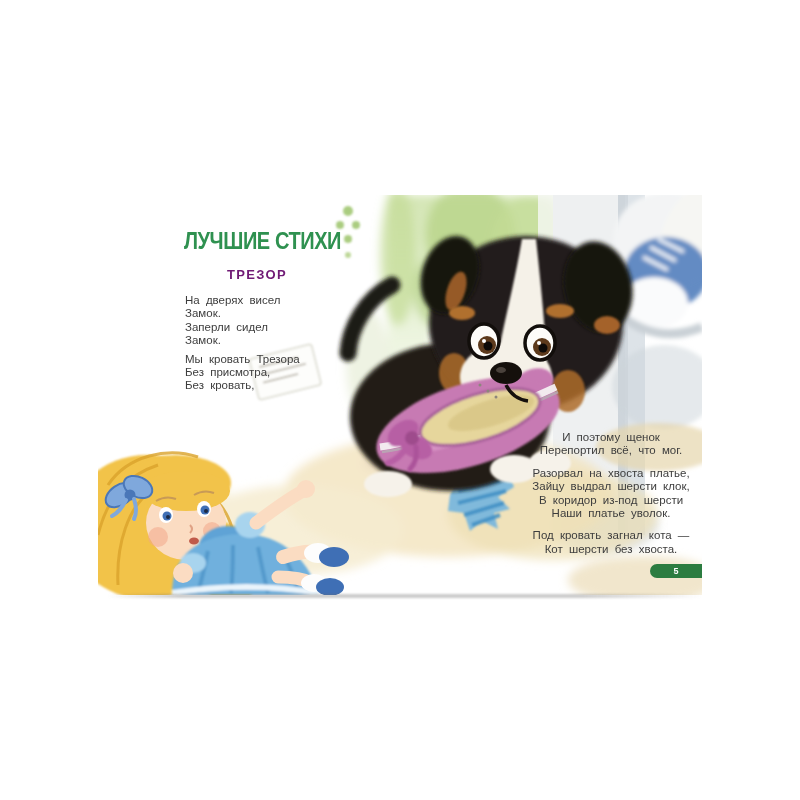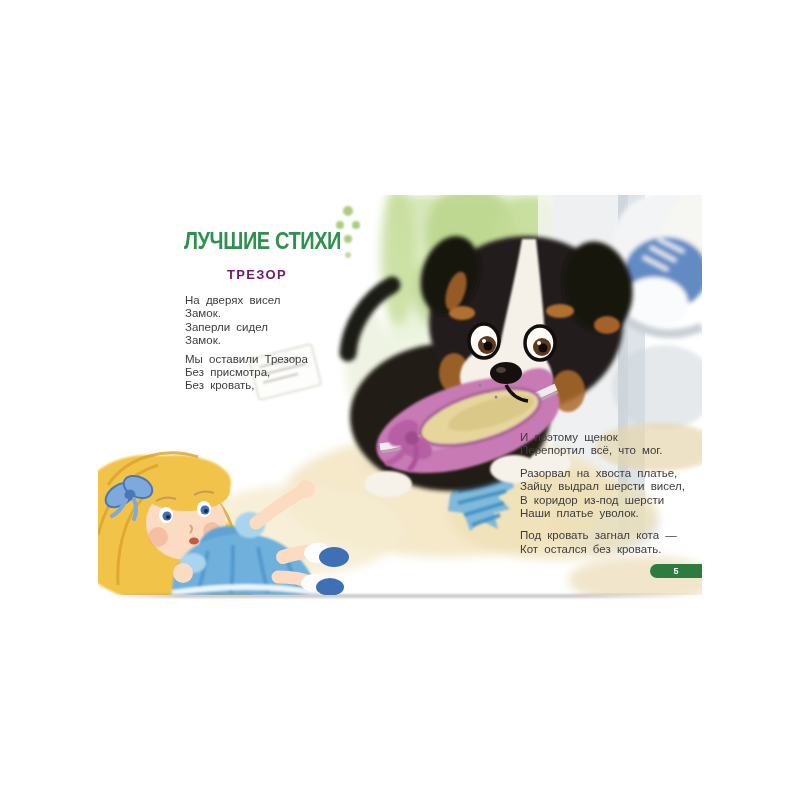--- a/index.html
+++ b/index.html
@@ -9,21 +9,21 @@
   .page::after{content:"";position:absolute;left:10px;right:0;bottom:-3px;height:4px;
     background:linear-gradient(to right,rgba(0,0,0,0) 0%,rgba(110,110,110,.35) 12%,rgba(110,110,110,.35) 80%,rgba(0,0,0,0) 100%);
     filter:blur(1.2px);}
   .illustration{position:absolute;left:0;top:0;width:604px;height:400px;}
   .heading{position:absolute;left:86px;top:33px;margin:0;font-size:23px;font-weight:700;
     color:#2f9150;letter-spacing:-.5px;transform:scaleX(.87);transform-origin:left center;white-space:nowrap;}
   .poem-title{position:absolute;left:87px;top:72px;width:144px;margin:0;text-align:center;
     font-size:13px;font-weight:700;letter-spacing:1.3px;color:#701a75;}
   .poem{position:absolute;font-size:11.5px;line-height:13.4px;color:#3d3d3d;word-spacing:3px;}
   .poem-left{left:87px;top:99px;width:150px;}
-  .poem-right{left:422px;top:236px;width:182px;}
+  .poem-right{left:422px;top:236px;width:182px;text-align:center;}
   .poem-left .stanza{margin:0 0 5px 0;}
   .poem-right .stanza{margin:0 0 9px 0;}
   .page-number-pill{position:absolute;left:552px;top:369px;width:52px;height:14px;
     background:#2c7c40;border-radius:8px 0 0 8px;display:flex;align-items:center;justify-content:center;}
   .page-number-pill span{color:#ffffff;font-size:9px;font-weight:700;line-height:1;}
 </style>
 </head>
 <body>
 
 <div class="canvas">
@@ -219,40 +219,40 @@
     <h2 class="poem-title">ТРЕЗОР</h2>
 
     <div class="poem poem-left">
       <div class="stanza">
           <div>На дверях висел</div>
           <div>Замок.</div>
           <div>Заперли сидел</div>
           <div>Замок.</div>
         </div>
       <div class="stanza">
-          <div>Мы оставили Трезора</div>
+          <div>Мы кровать Трезора</div>
           <div>Без присмотра,</div>
           <div>Без кровать,</div>
         </div>
     </div>
 
     <div class="poem poem-right">
       <div class="stanza">
           <div>И поэтому щенок</div>
           <div>Перепортил всё, что мог.</div>
         </div>
       <div class="stanza">
           <div>Разорвал на хвоста платье,</div>
-          <div>Зайцу выдрал шерсти висел,</div>
+          <div>Зайцу выдрал шерсти клок,</div>
           <div>В коридор из-под шерсти</div>
           <div>Наши платье уволок.</div>
         </div>
       <div class="stanza">
           <div>Под кровать загнал кота —</div>
-          <div>Кот остался без кровать.</div>
+          <div>Кот шерсти без хвоста.</div>
         </div>
     </div>
 
     <div class="page-number-pill">
       <span>5</span>
     </div>
 
   </div>
 </div>
 

